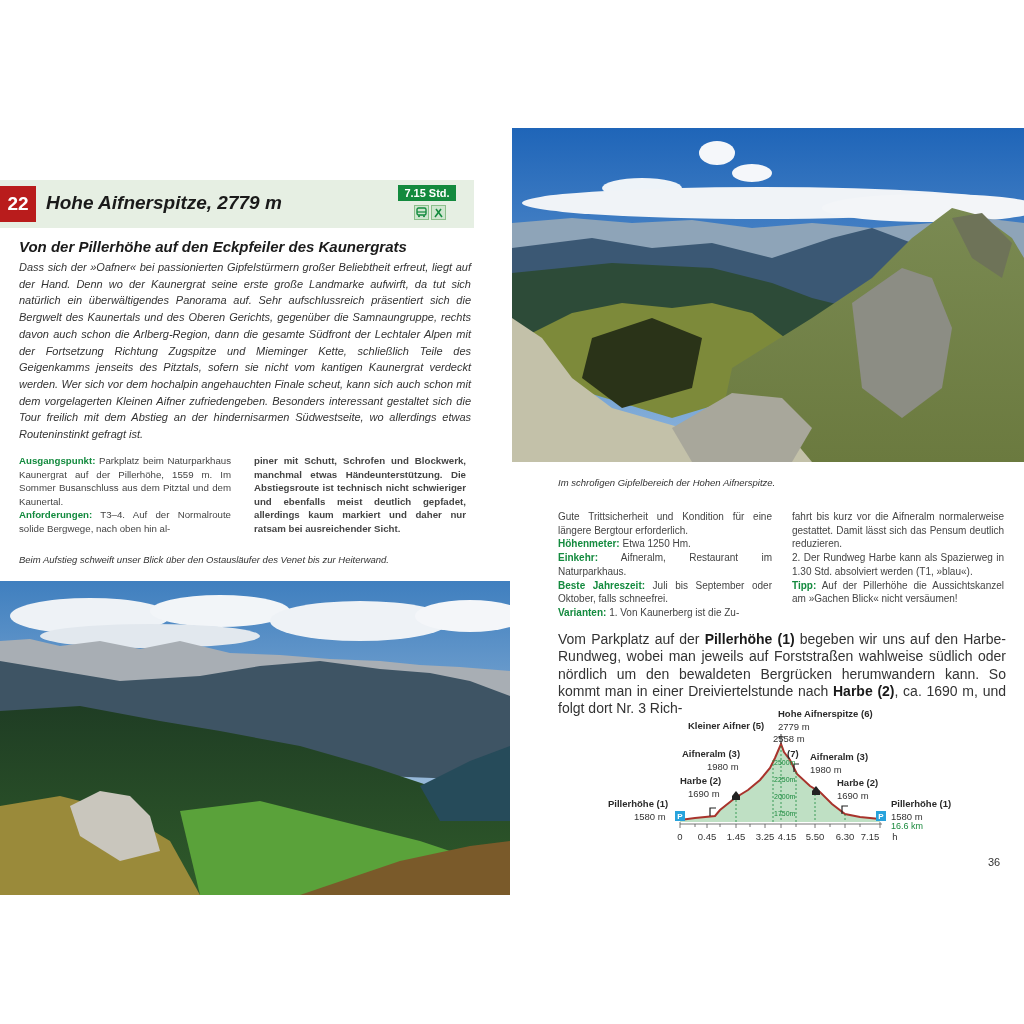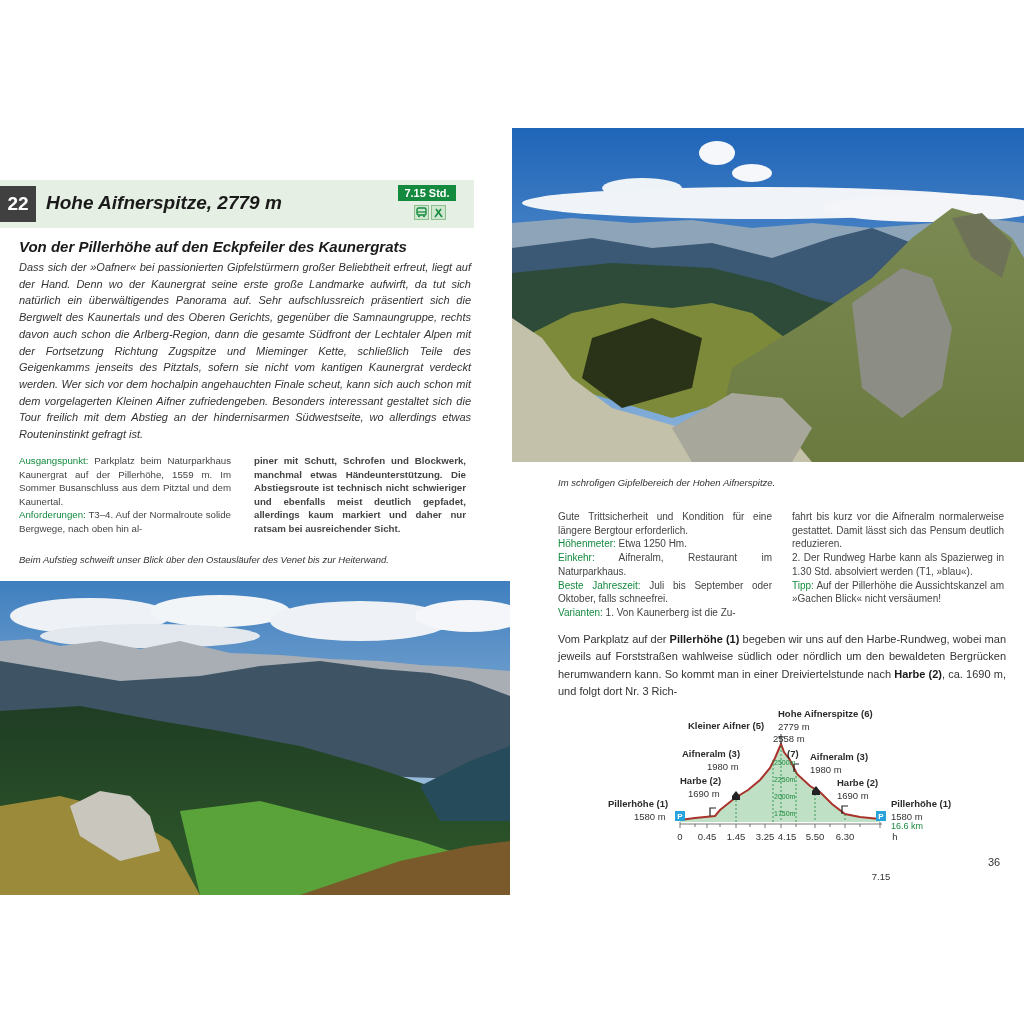--- a/index.html
+++ b/index.html
@@ -6,21 +6,21 @@
   html, body { width: 1024px; height: 1024px; background: #ffffff; overflow: hidden; }
   body { position: relative; font-family: "Liberation Sans", sans-serif; color: #2a2a2a; }
 
   
   .tour-header {
     position: absolute; left: 0; top: 180px; width: 474px; height: 48px;
     background: #e6efe3;
   }
   .tour-num {
     position: absolute; left: 0; top: 6px; width: 36px; height: 36px;
-    background: #404040; color: #fff; font-weight: bold; font-size: 19px;
+    background: #b91c1c; color: #fff; font-weight: bold; font-size: 19px;
     display: flex; align-items: center; justify-content: center;
   }
   .tour-title {
     position: absolute; left: 46px; top: 12px; font-size: 19px;
     font-weight: bold; font-style: italic; color: #1a1a1a;
   }
   .duration-badge {
     position: absolute; left: 398px; top: 5px; width: 58px; height: 16px;
     background: #138a3e; color: #fff; font-size: 11px; font-weight: bold;
     display: flex; align-items: center; justify-content: center;
@@ -41,21 +41,21 @@
     position: absolute; left: 19px; top: 259px; width: 452px;
     font-size: 11px; line-height: 16.7px; font-style: italic; color: #333;
     text-align: justify; hyphens: manual;
   }
   .facts-col {
     position: absolute; top: 454px; width: 212px; font-size: 9.7px;
     line-height: 13.5px; color: #444; text-align: justify;
   }
   .facts-col.a { left: 19px; }
   .facts-col.b { left: 254px; font-weight: bold; }
-  .label-green { color: #138a3e; font-weight: normal; margin-top: 36px; }
+  .label-green { color: #138a3e; font-weight: bold; margin-top: 36px; }
   .caption-left {
     position: absolute; left: 19px; top: 554px; font-size: 9.5px;
     font-style: italic; color: #333;
   }
 
   
   .photo {
     position: absolute; overflow: hidden;
   }
   .photo-right { left: 512px; top: 128px; width: 512px; height: 334px; }
@@ -69,21 +69,21 @@
   
   .facts-r {
     position: absolute; top: 510px; width: 214px; font-size: 10px;
     line-height: 13.7px; color: #444; text-align: justify;
   }
   .facts-r.a { left: 558px; }
   .facts-r.b { left: 792px; width: 212px; }
 
   .route-text {
     position: absolute; left: 558px; top: 631px; width: 448px;
-    font-size: 11px; line-height: 17.3px; color: #333; text-align: justify;
+    font-size: 14px; line-height: 17.3px; color: #333; text-align: justify;
   }
   .route-text b { color: #1a1a1a; }
 
   
   .chart { position: absolute; left: 600px; top: 700px; width: 370px; height: 150px; }
   .chart svg { position: absolute; left: 0; top: 0; }
   .c-lbl { position: absolute; font-size: 9.5px; font-weight: bold; color: #2a2a2a; white-space: nowrap; }
   .c-val { position: absolute; font-size: 9.5px; color: #333; white-space: nowrap; }
   .c-km { position: absolute; font-size: 9px; color: #1b8a3e; white-space: nowrap; }
   .c-tick { position: absolute; font-size: 9.5px; color: #333; top: 131px; transform: translateX(-50%); white-space: nowrap; }
@@ -289,17 +289,17 @@
   <div class="c-val" style="left:291px; top:111px;">1580 m</div>
   <div class="c-km" style="left:291px; top:121px;">16.6 km</div>
 
   <div class="c-tick" style="left:80px;">0</div>
   <div class="c-tick" style="left:107px;">0.45</div>
   <div class="c-tick" style="left:136px;">1.45</div>
   <div class="c-tick" style="left:165px;text-align:center;">3.25</div>
   <div class="c-tick" style="left:187px;">4.15</div>
   <div class="c-tick" style="left:215px;">5.50</div>
   <div class="c-tick" style="left:245px;">6.30</div>
-  <div class="c-tick" style="left:281px;margin-top:40px;">7.15</div>
+  <div class="c-tick" style="left:270px;">7.15</div>
   <div class="c-tick" style="left:295px;">h</div>
 </div>
 
 <div class="page-num">36</div>
 
 </body></html>

